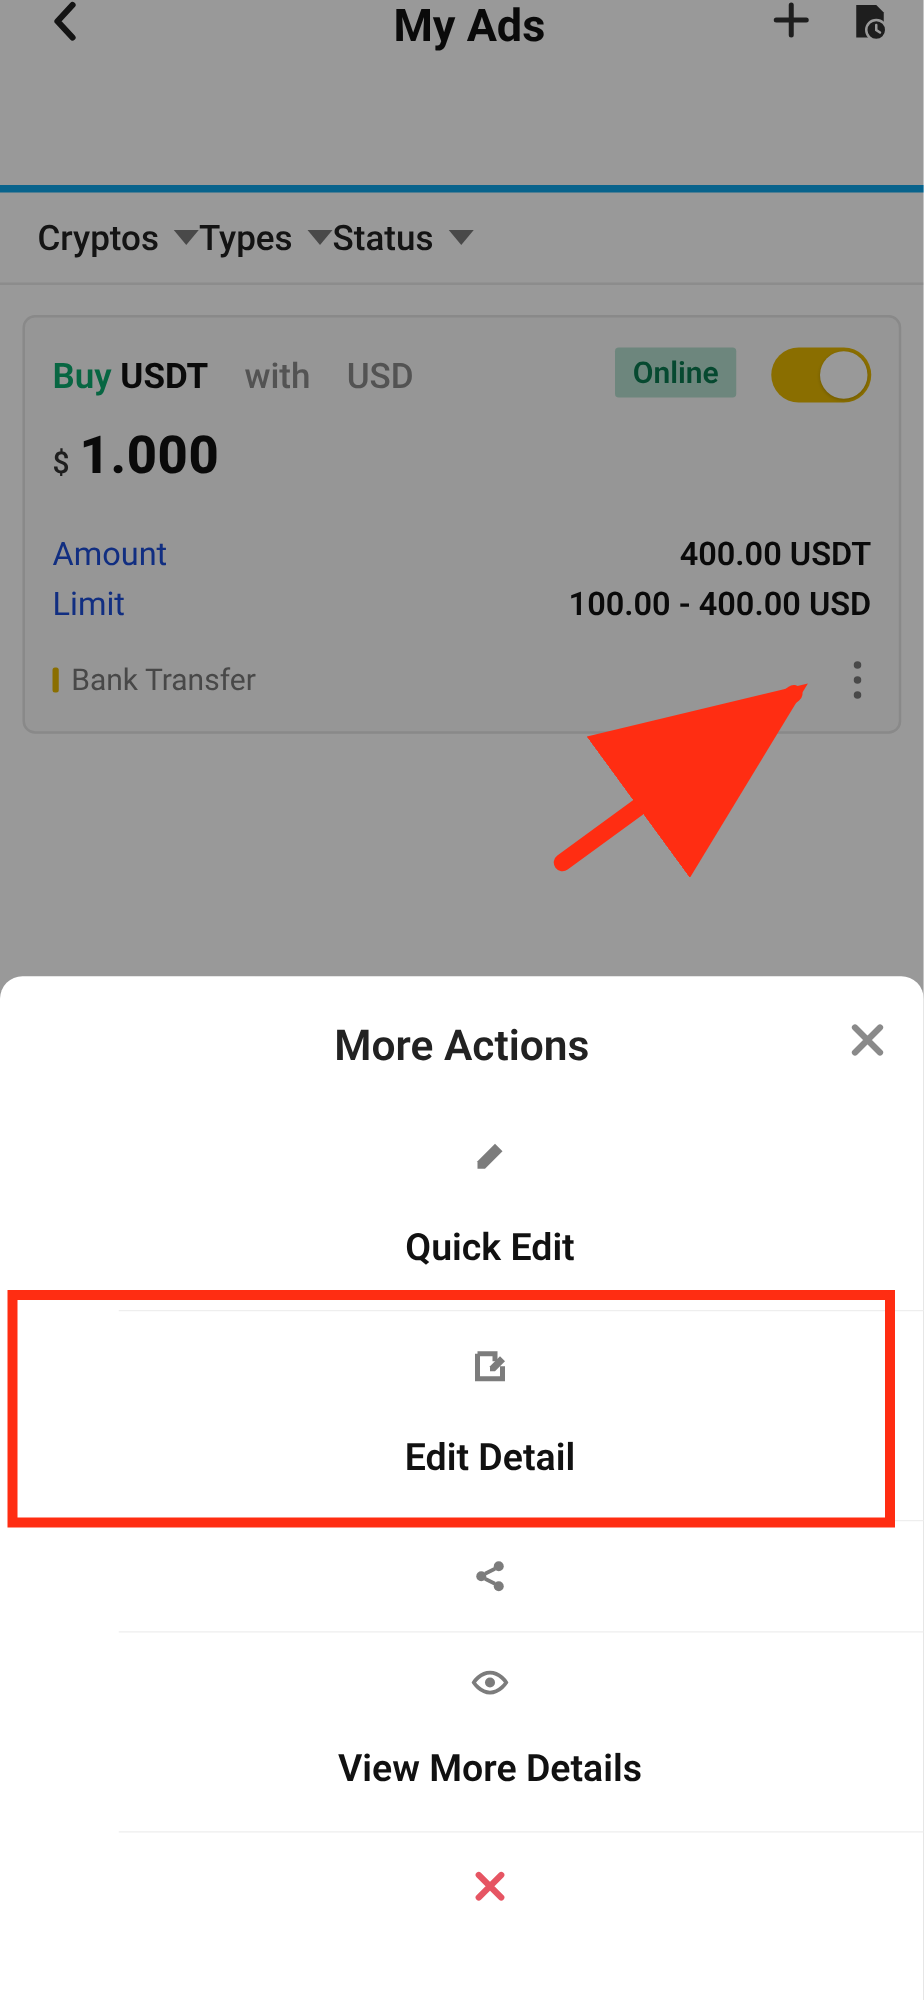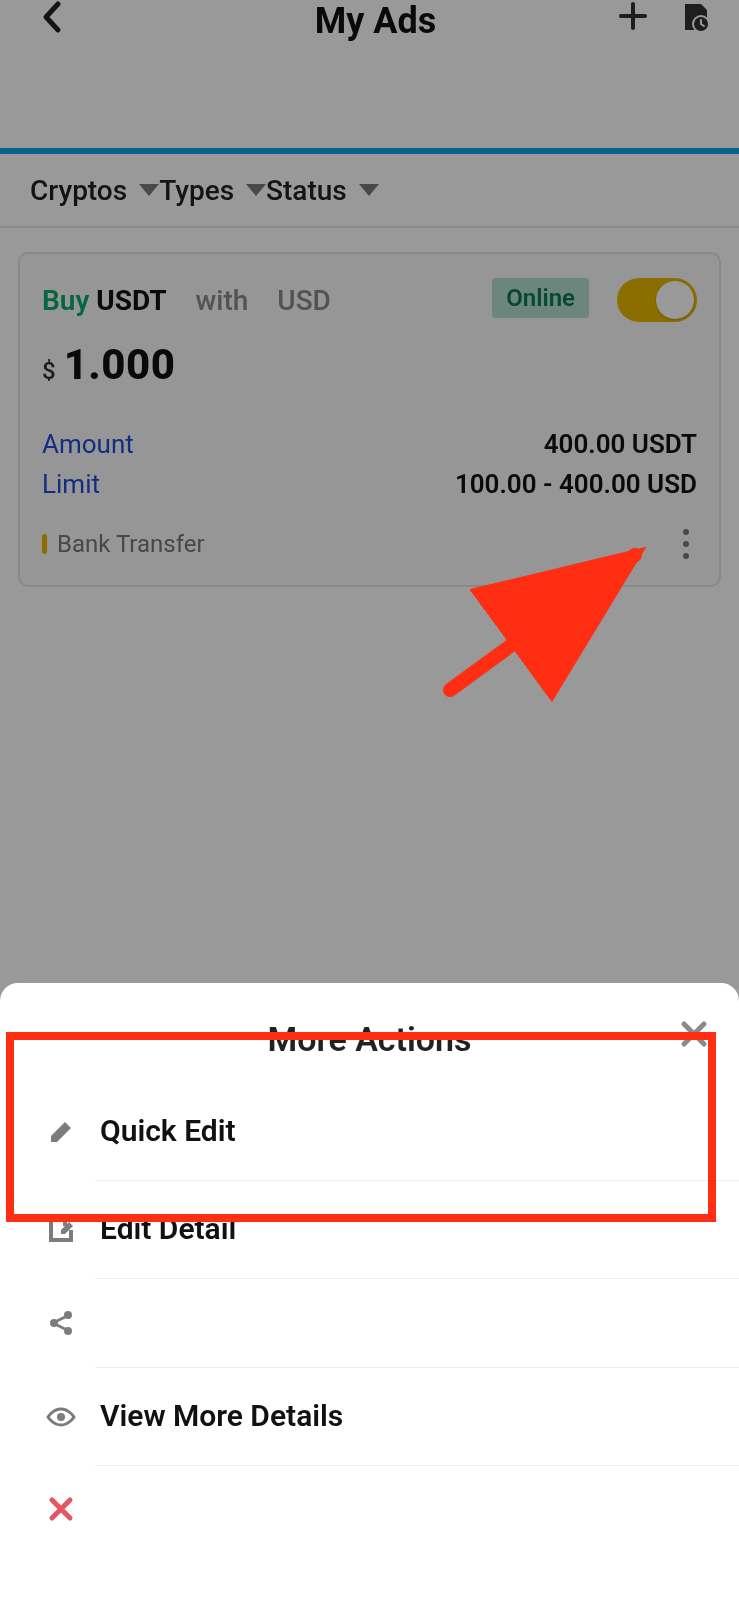--- a/index.html
+++ b/index.html
@@ -39,21 +39,21 @@
   .kebab { display: flex; flex-direction: column; gap: 6px; padding: 6px 8px; cursor: pointer;}
   .kebab span { width: 6px; height: 6px; border-radius: 50%; background: #7a7a7a; }
   
   .arrow-svg { position: absolute; left: 0; top: 0; z-index: 6; pointer-events: none; }
   
   .sheet { position: absolute; left: 0; right: 0; bottom: 0; background: #fff; border-top-left-radius: 18px; border-top-right-radius: 18px; z-index: 10; padding-bottom: 48px;}
   .sheet-header { display: flex; align-items: center; justify-content: center; position: relative; padding: 36px 24px 24px 24px;}
   .sheet-title { font-size: 34px; font-weight: 600; color: #222;}
   .sheet-close { position: absolute; right: 30px; top: 36px; cursor: pointer; color: #8a8a8a;}
   .menu { padding: 0 0px; }
-  .menu-item { display: flex; align-items: center; gap: 23px; padding: 30px 0 30px 45px; cursor: pointer;}
+  .menu-item { display: flex; align-items: center; gap: 42px; padding: 30px 0 30px 45px; cursor: pointer; flex-direction: column;}
   .mi-icon-wrap { width: 32px; display:flex; justify-content:center; color:#7c7c7c;}
   .mi-label { font-size: 30px; font-weight: 600; color: #111; flex: 1; padding-bottom: 2px;}
   .menu-divider { height:1px; background:#eee; margin-left: 95px;}
   .menu-item.danger .mi-label { color: #e65563;}
   .menu-item.danger .mi-icon-wrap { color: #e65563;}
   
   .highlight-box { position:absolute; border: 8px solid #ff2d12; z-index: 11; pointer-events:none; }
 </style>
 </head>
 <body>

